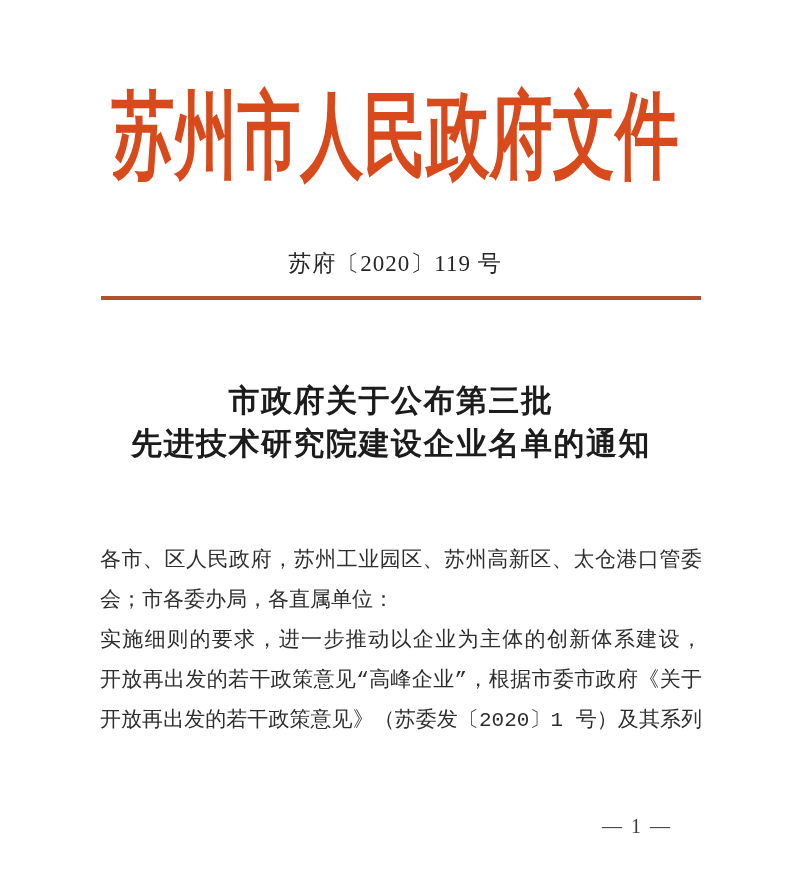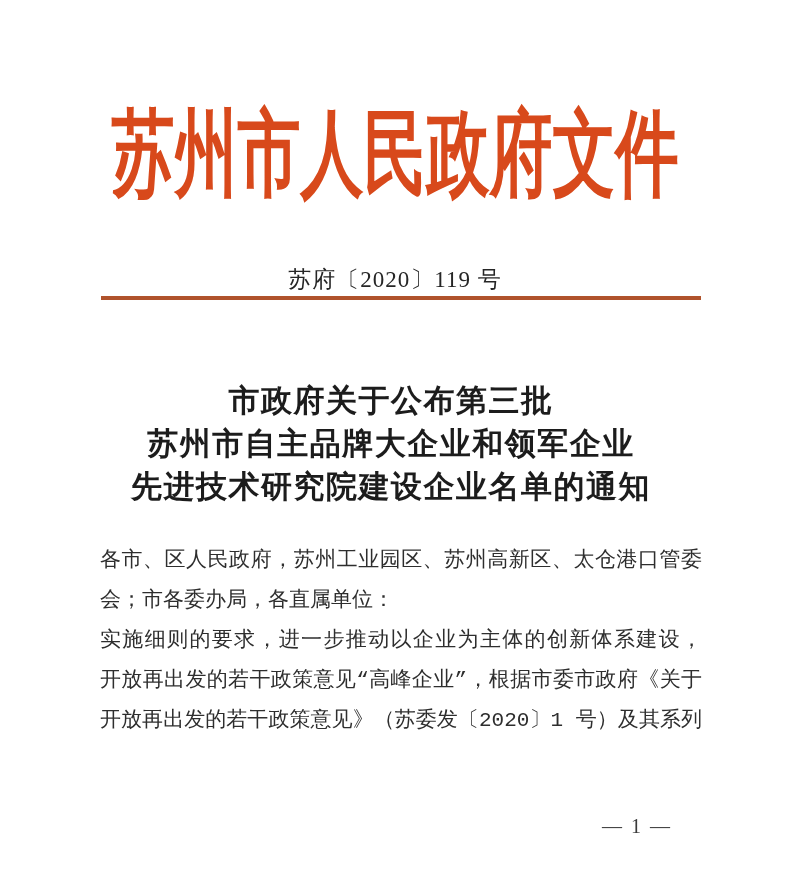--- a/index.html
+++ b/index.html
@@ -22,21 +22,21 @@
     overflow: hidden;
   }
   
   .header-title-wrap {
     position: absolute;
     top: 93px;
     left: 0;
     right: 0;
     height: 104px;
     display: flex;
-    align-items: flex-end;
+    align-items: flex-start;
     justify-content: center;
   }
   .header-title {
     font-size: 63px;
     font-weight: bold;
     color: var(--header-red);
     letter-spacing: 0px;
     white-space: nowrap;
     transform: scaleY(1.5);
     transform-origin: center center;
@@ -46,21 +46,20 @@
   .doc-number {
     position: absolute;
     top: 249px;
     left: 0;
     right: 0;
     text-align: center;
     font-size: 23px;
     line-height: 30px;
     color: #262626;
     letter-spacing: 1px;
-    margin-top: 16px;
   }
   
   .red-line {
     position: absolute;
     top: 296px;
     left: 101px;
     width: 600px;
     height: 4px;
     background: var(--divider-red);
   }
@@ -117,21 +116,20 @@
   <div class="header-title-wrap">
     <div class="header-title">苏州市人民政府文件</div>
   </div>
 
   <div class="doc-number">苏府〔2020〕119 号</div>
 
   <div class="red-line"></div>
 
   <div class="doc-title">
     <div class="doc-title-line">市政府关于公布第三批</div>
-    <div class="doc-title-line">苏州市自主品牌大企业和领军企业</div>
     <div class="doc-title-line">先进技术研究院建设企业名单的通知</div>
   </div>
 
   <div class="body-block">
     <div class="body-line full">各市、区人民政府，苏州工业园区、苏州高新区、太仓港口管委</div>
     <div class="body-line">会；市各委办局，各直属单位：</div>
     <div class="body-line full">实施细则的要求，进一步推动以企业为主体的创新体系建设，</div>
     <div class="body-line full">开放再出发的若干政策意见“高峰企业”，根据市委市政府《关于</div>
     <div class="body-line full">开放再出发的若干政策意见》（苏委发〔2020〕1 号）及其系列</div>
   </div>

